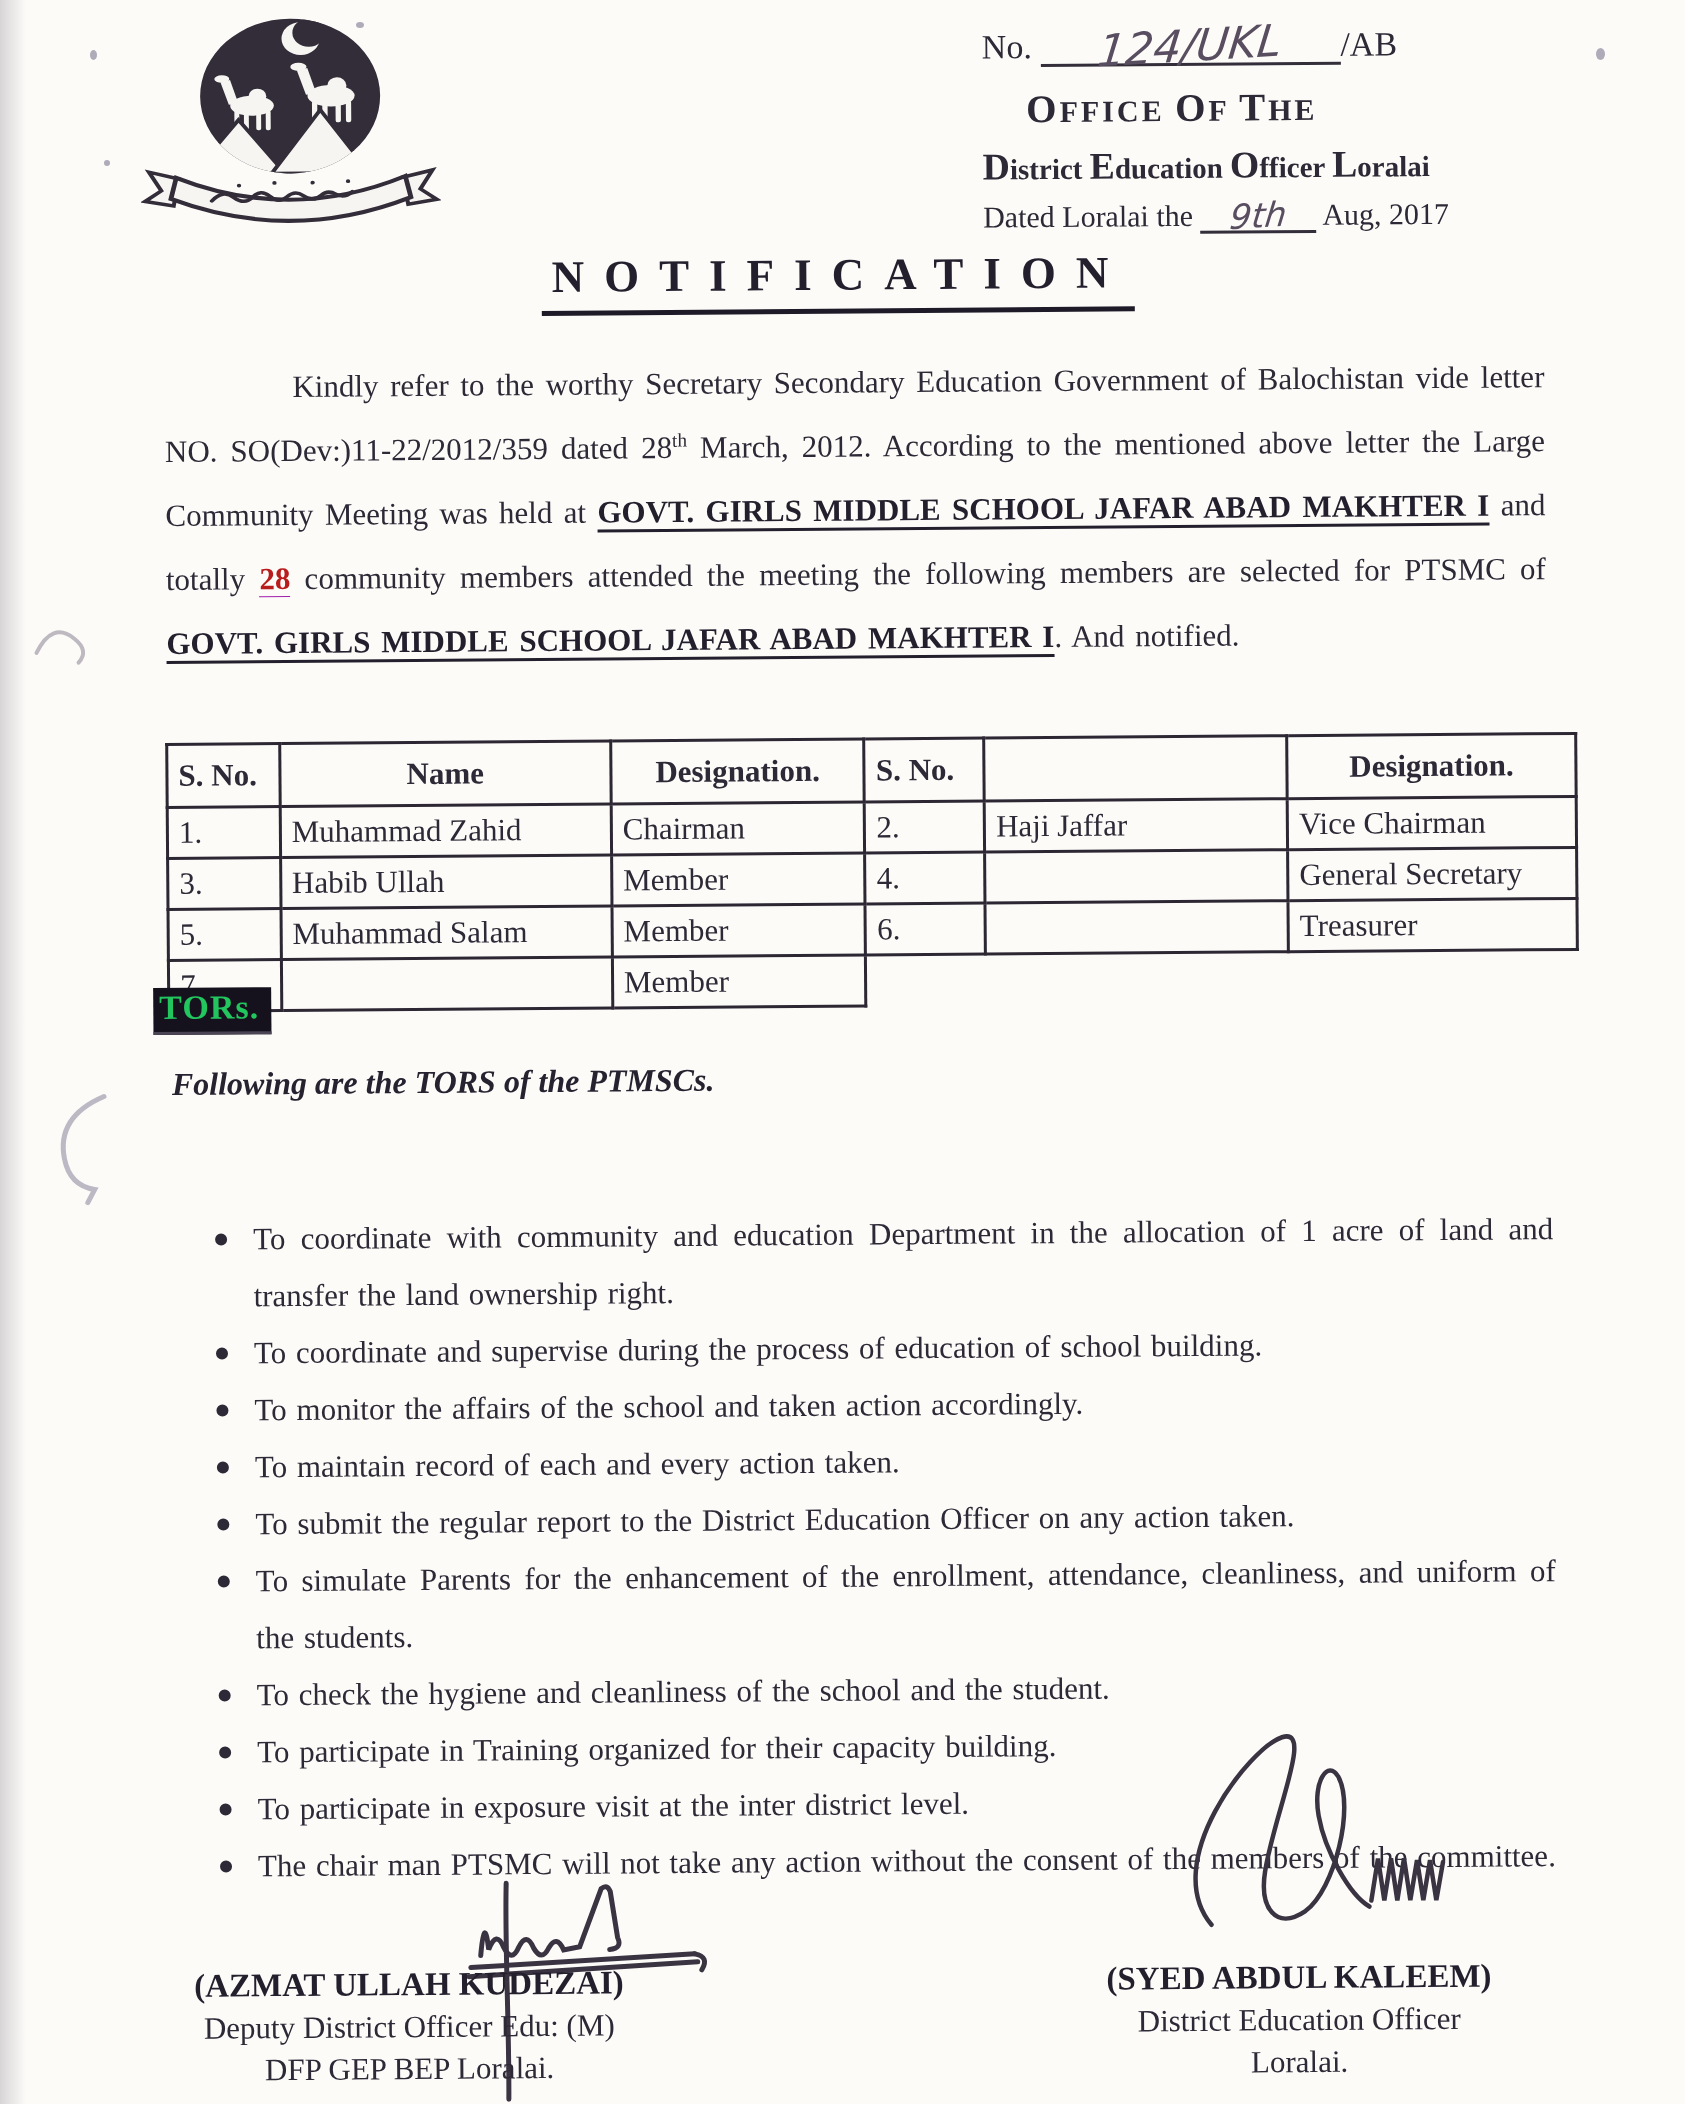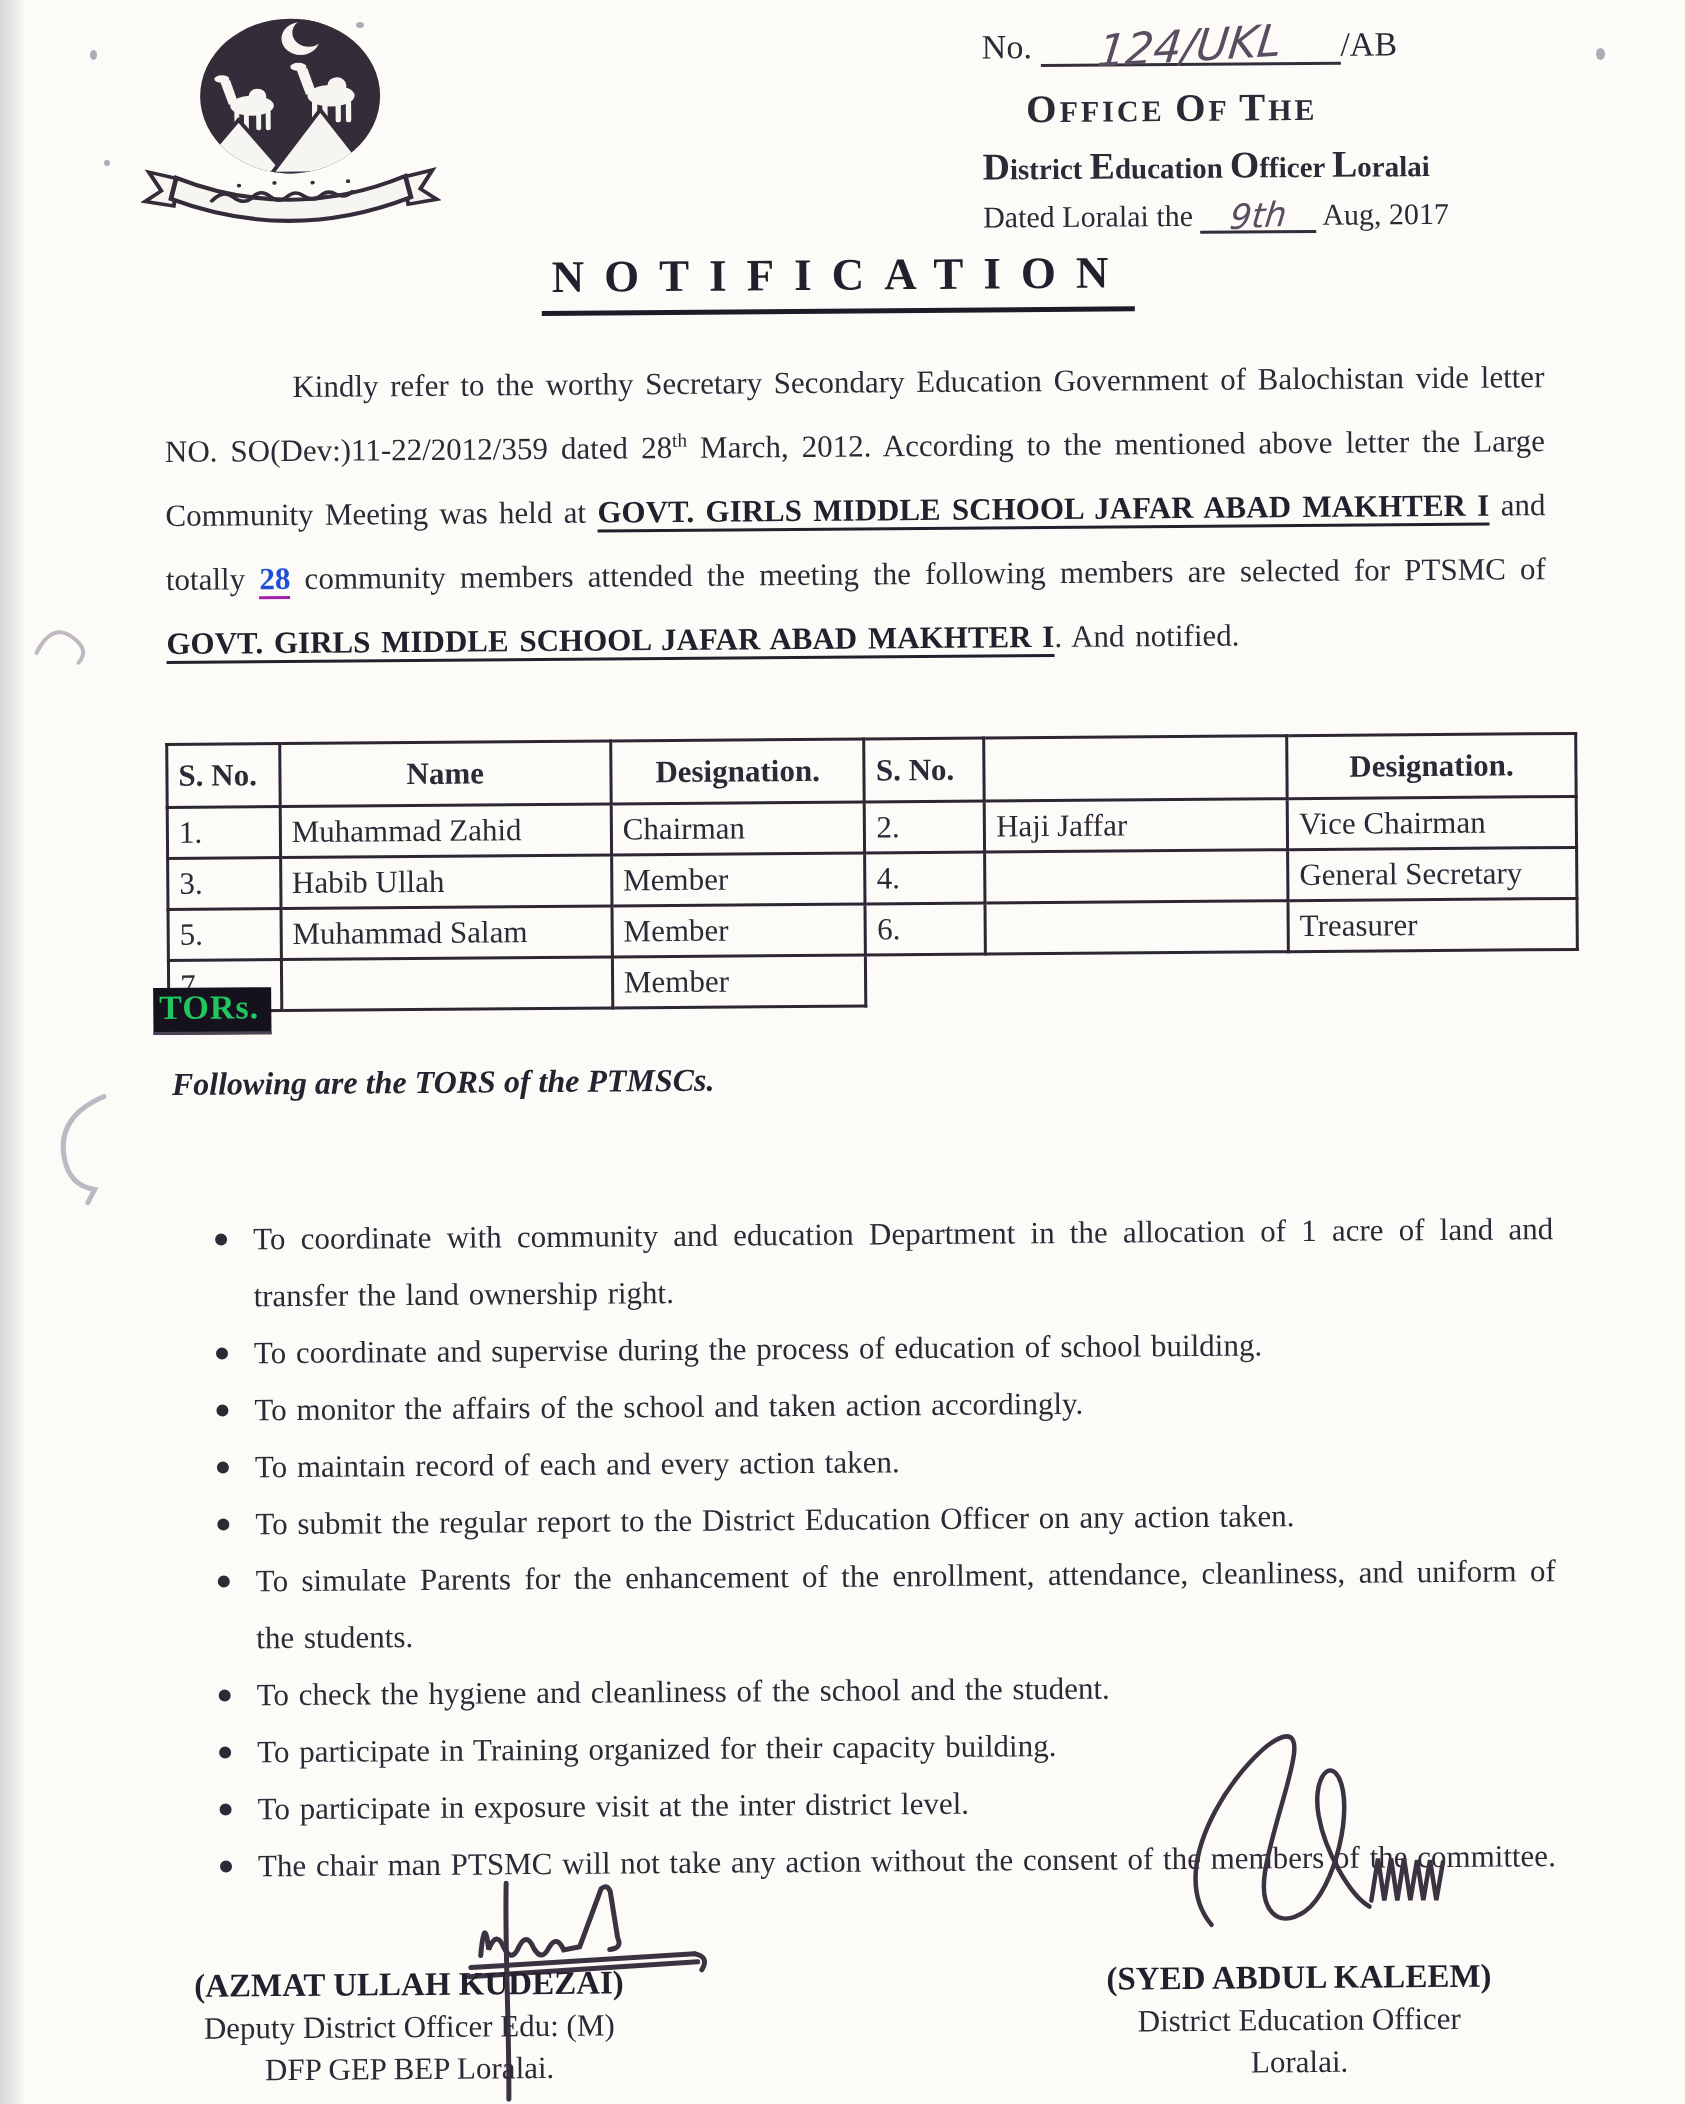--- a/index.html
+++ b/index.html
@@ -28,21 +28,21 @@
   
   .title-wrap{position:absolute;top:248px;left:0;width:100%;text-align:center;}
   .doc-title{display:inline-block;font-size:45px;font-weight:800;letter-spacing:20px;
              border-bottom:5px solid #1f1a28;padding:0 6px 8px 10px;color:#241f2d;}
 
   
   .intro{position:absolute;left:168px;top:350px;width:1380px;margin:0;
          font-size:31px;line-height:64px;text-align:justify;text-indent:128px;word-spacing:3px;}
   .intro sup{font-size:.62em;vertical-align:super;line-height:0;}
   .school{font-weight:700;border-bottom:3px solid #241f2d;color:#241f2d;}
-  .count{font-weight:700;border-bottom:3px solid #a21caf;color:#1d4ed8;}
+  .count{font-weight:700;border-bottom:1px solid #a21caf;color:#b91c1c;}
 
   
   .members{position:absolute;left:166px;top:737px;width:1412px;border-collapse:collapse;
            font-size:31px;}
   .members th,.members td{border:3px solid #2c2733;padding:2px 10px;text-align:left;vertical-align:middle;}
   .members th{height:56px;font-weight:700;}
   .members td{height:44px;font-weight:400;}
   .members th.c{text-align:center;}
   .members td.void{border:none;background:transparent;}
   

